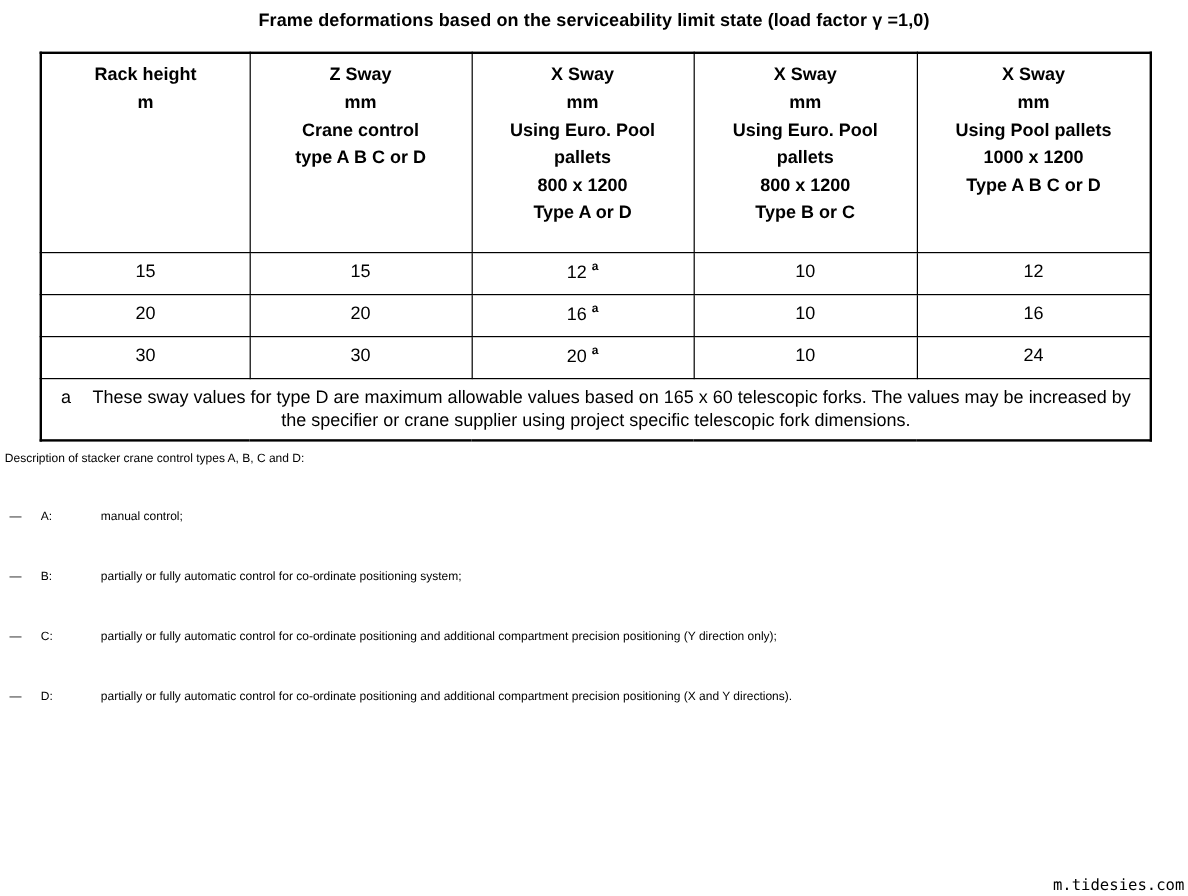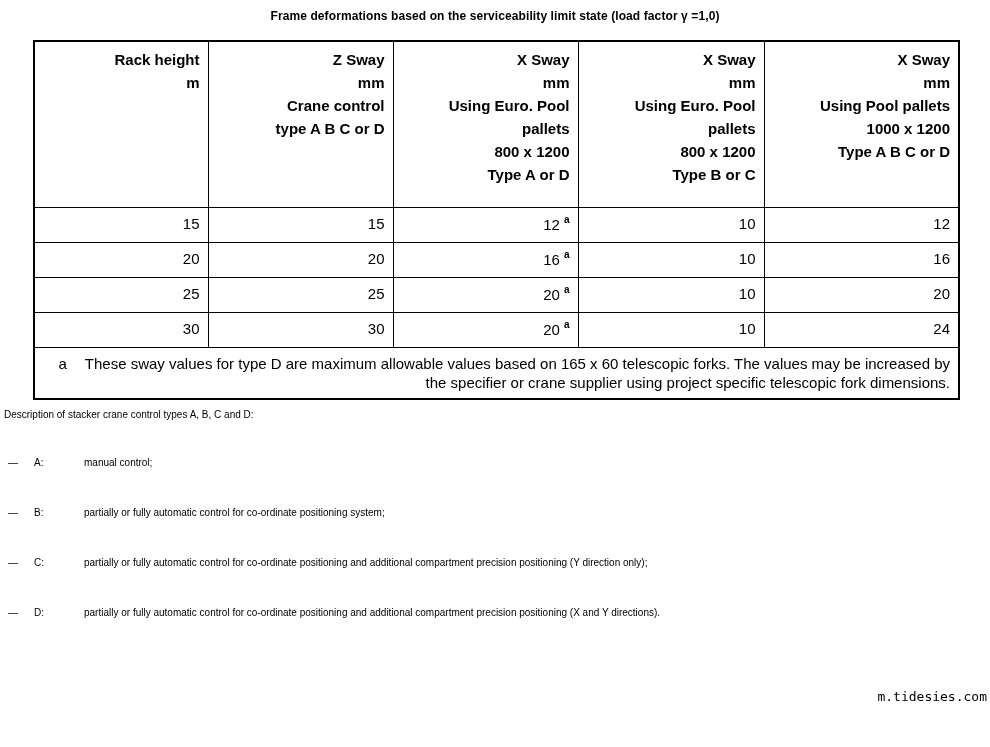--- a/index.html
+++ b/index.html
@@ -14,37 +14,37 @@
     position: relative;
   }
   .page {
     position: relative;
     width: 990px;
     height: 747px;
   }
   .doc-title {
     margin-top: 9px;
     text-align: center;
-    font-size: 12px;
+    font-size: 15px;
     font-weight: bold;
     letter-spacing: 0.1px;
   }
   table.sway-table {
     border-collapse: collapse;
     table-layout: fixed;
     margin: 17px 0 0 33px;
     width: 925px;
     border: 2px solid #000;
   }
   table.sway-table th,
   table.sway-table td {
     border: 1.5px solid #000;
     padding: 6px 8px;
     vertical-align: top;
-    text-align: right;
+    text-align: center;
     font-size: 15px;
   }
   table.sway-table th {
     font-weight: bold;
     height: 153px;
   }
   .pre { white-space: pre-line; line-height: 23px; }
   table.sway-table td.data-cell {
     height: 22px;
     padding-top: 7px;
@@ -79,21 +79,21 @@
     display: flex;
     margin-top: 27px;
     line-height: 23px;
   }
   .dash-col { width: 30px; flex: 0 0 30px; padding-left: 4px; box-sizing: border-box; }
   .label-col { width: 50px; flex: 0 0 50px; }
   .text-col { flex: 1; text-align: justify; }
   .watermark {
     position: absolute;
     right: 3px;
-    top: 680px;
+    top: 722px;
     font-family: "DejaVu Sans Mono", monospace;
     font-size: 13px;
     color: #000000;
     margin-left: 46px;
   }
 </style>
 </head>
 <body>
 
 <div class="page">
@@ -154,27 +154,20 @@
         <td class="data-cell">12</td>
       </tr>
       <tr>
         <td class="data-cell">20</td>
         <td class="data-cell">20</td>
         <td class="data-cell"><span>16</span><sup class="fn-mark">a</sup></td>
         <td class="data-cell">10</td>
         <td class="data-cell">16</td>
       </tr>
       <tr>
-        <td class="data-cell">25</td>
-        <td class="data-cell">25</td>
-        <td class="data-cell"><span>20</span><sup class="fn-mark">a</sup></td>
-        <td class="data-cell">10</td>
-        <td class="data-cell">20</td>
-      </tr>
-      <tr>
         <td class="data-cell">30</td>
         <td class="data-cell">30</td>
         <td class="data-cell"><span>20</span><sup class="fn-mark">a</sup></td>
         <td class="data-cell">10</td>
         <td class="data-cell">24</td>
       </tr>
       <tr>
         <td class="footnote-cell" colspan="5"><span>a</span><span class="fn-gap"></span><span>These sway values for type D are maximum allowable values based on 165 x 60 telescopic forks. The values may be increased by the specifier or crane supplier using project specific telescopic fork dimensions.</span></td>
       </tr>
     </tbody>

